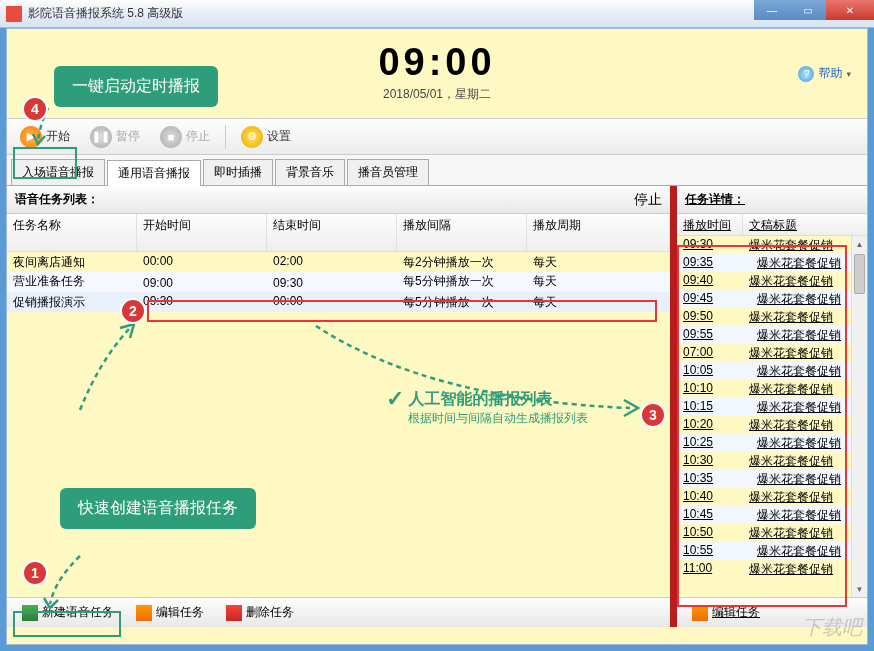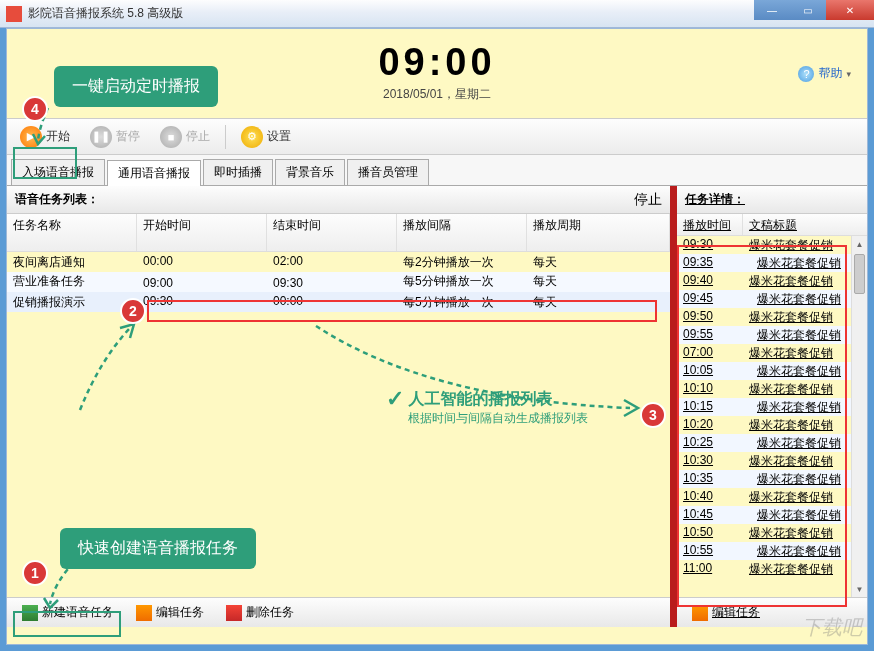--- a/index.html
+++ b/index.html
@@ -320,21 +320,21 @@
 
 <div class="red-box" style="left:677px;top:245px;width:170px;height:362px;"></div>
 <div class="badge-num" style="left:640px;top:402px;">3</div>
 
 <div class="ai-label" style="left:386px;top:386px;">
   <span style="font-size:22px;">✓</span>
     <span>人工智能的播报列表</span>
 </div>
 <div class="ai-sub" style="left:408px;top:410px;">根据时间与间隔自动生成播报列表</div>
 
-<div class="callout" style="left:60px;top:528px;">快速创建语音播报任务</div>
+<div class="callout" style="left:60px;top:488px;">快速创建语音播报任务</div>
 <div class="badge-num" style="left:22px;top:560px;">1</div>
 
 <svg class="arrow-svg" style="left:30px;top:100px;width:30px;height:50px;">
   <path d="M18 8 Q10 25 8 40" stroke="#2e9e7a" stroke-width="2.5" fill="none" stroke-dasharray="5 4"></path>
   <path d="M3 34 L8 44 L15 36" stroke="#2e9e7a" stroke-width="2.5" fill="none"></path>
 </svg>
 <svg class="arrow-svg" style="left:70px;top:320px;width:80px;height:100px;">
   <path d="M10 90 Q30 40 60 8" stroke="#2e9e7a" stroke-width="2.5" fill="none" stroke-dasharray="5 4"></path>
   <path d="M50 8 L64 4 L60 18" stroke="#2e9e7a" stroke-width="2.5" fill="none"></path>
 </svg>

